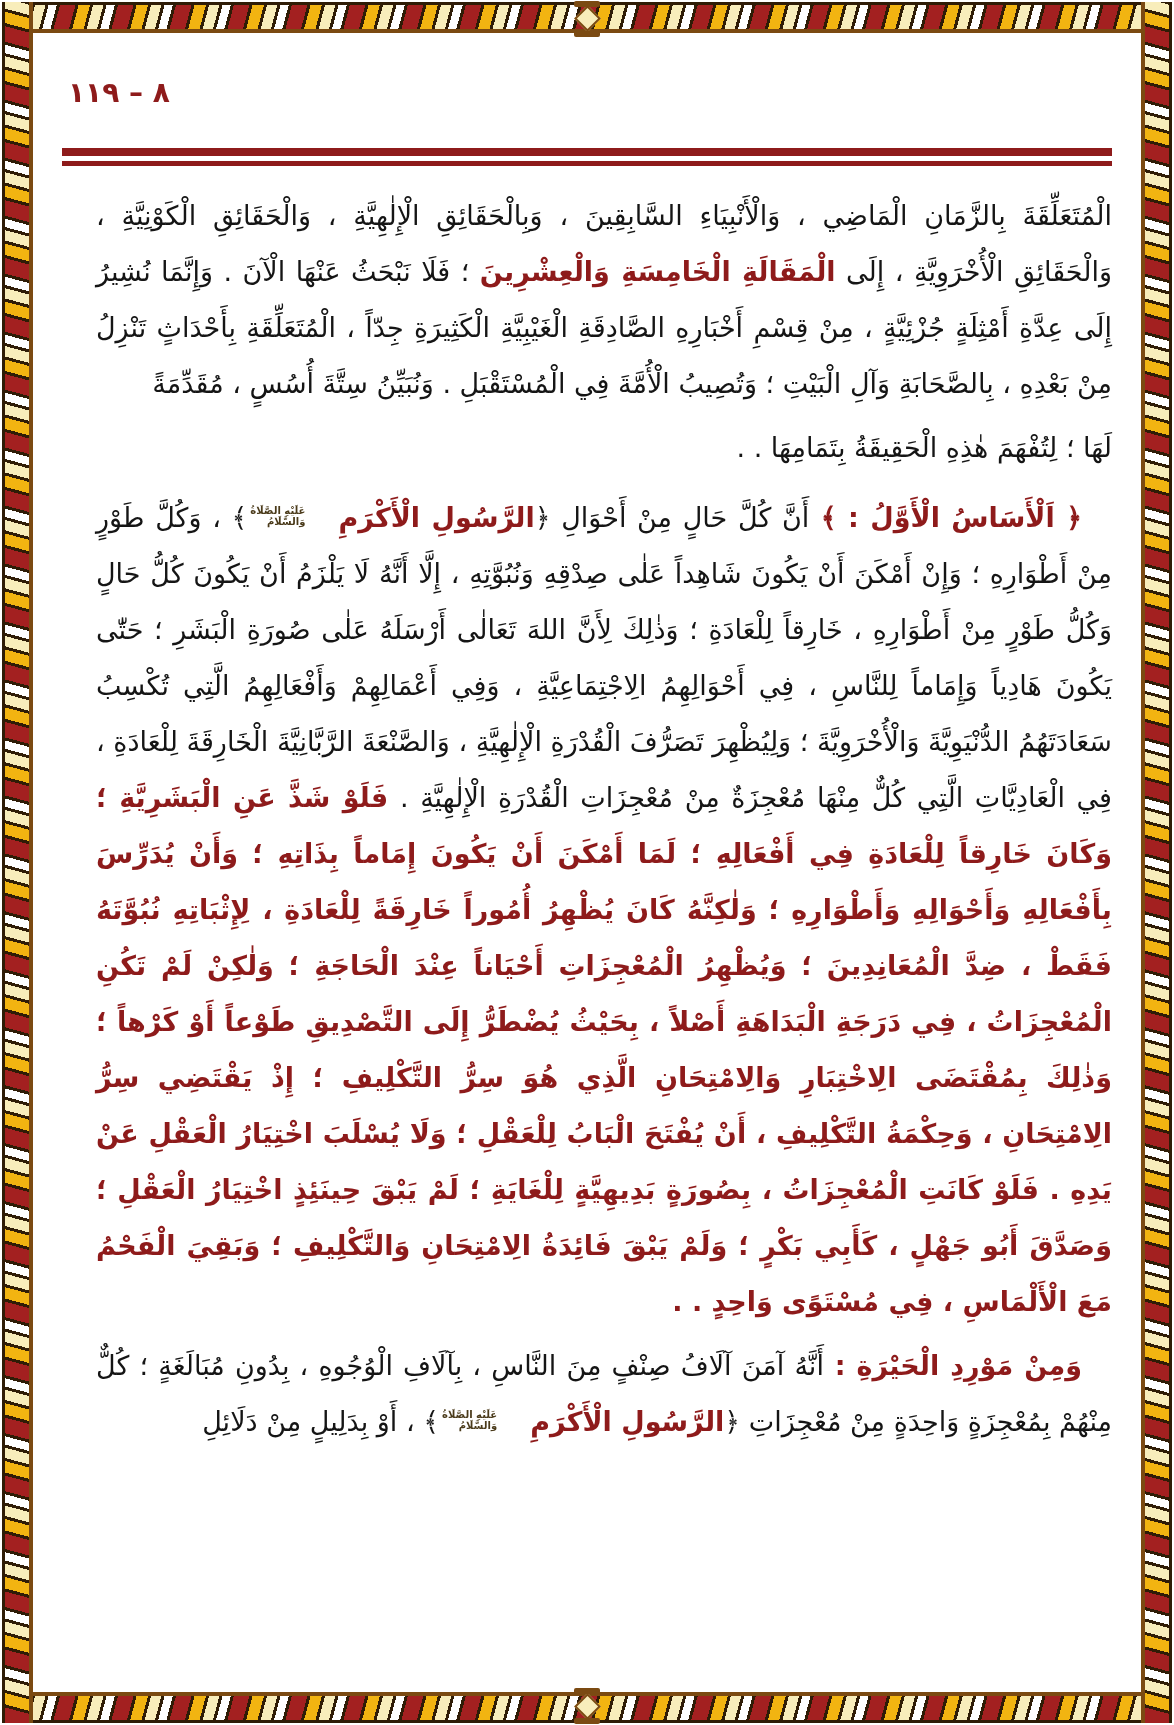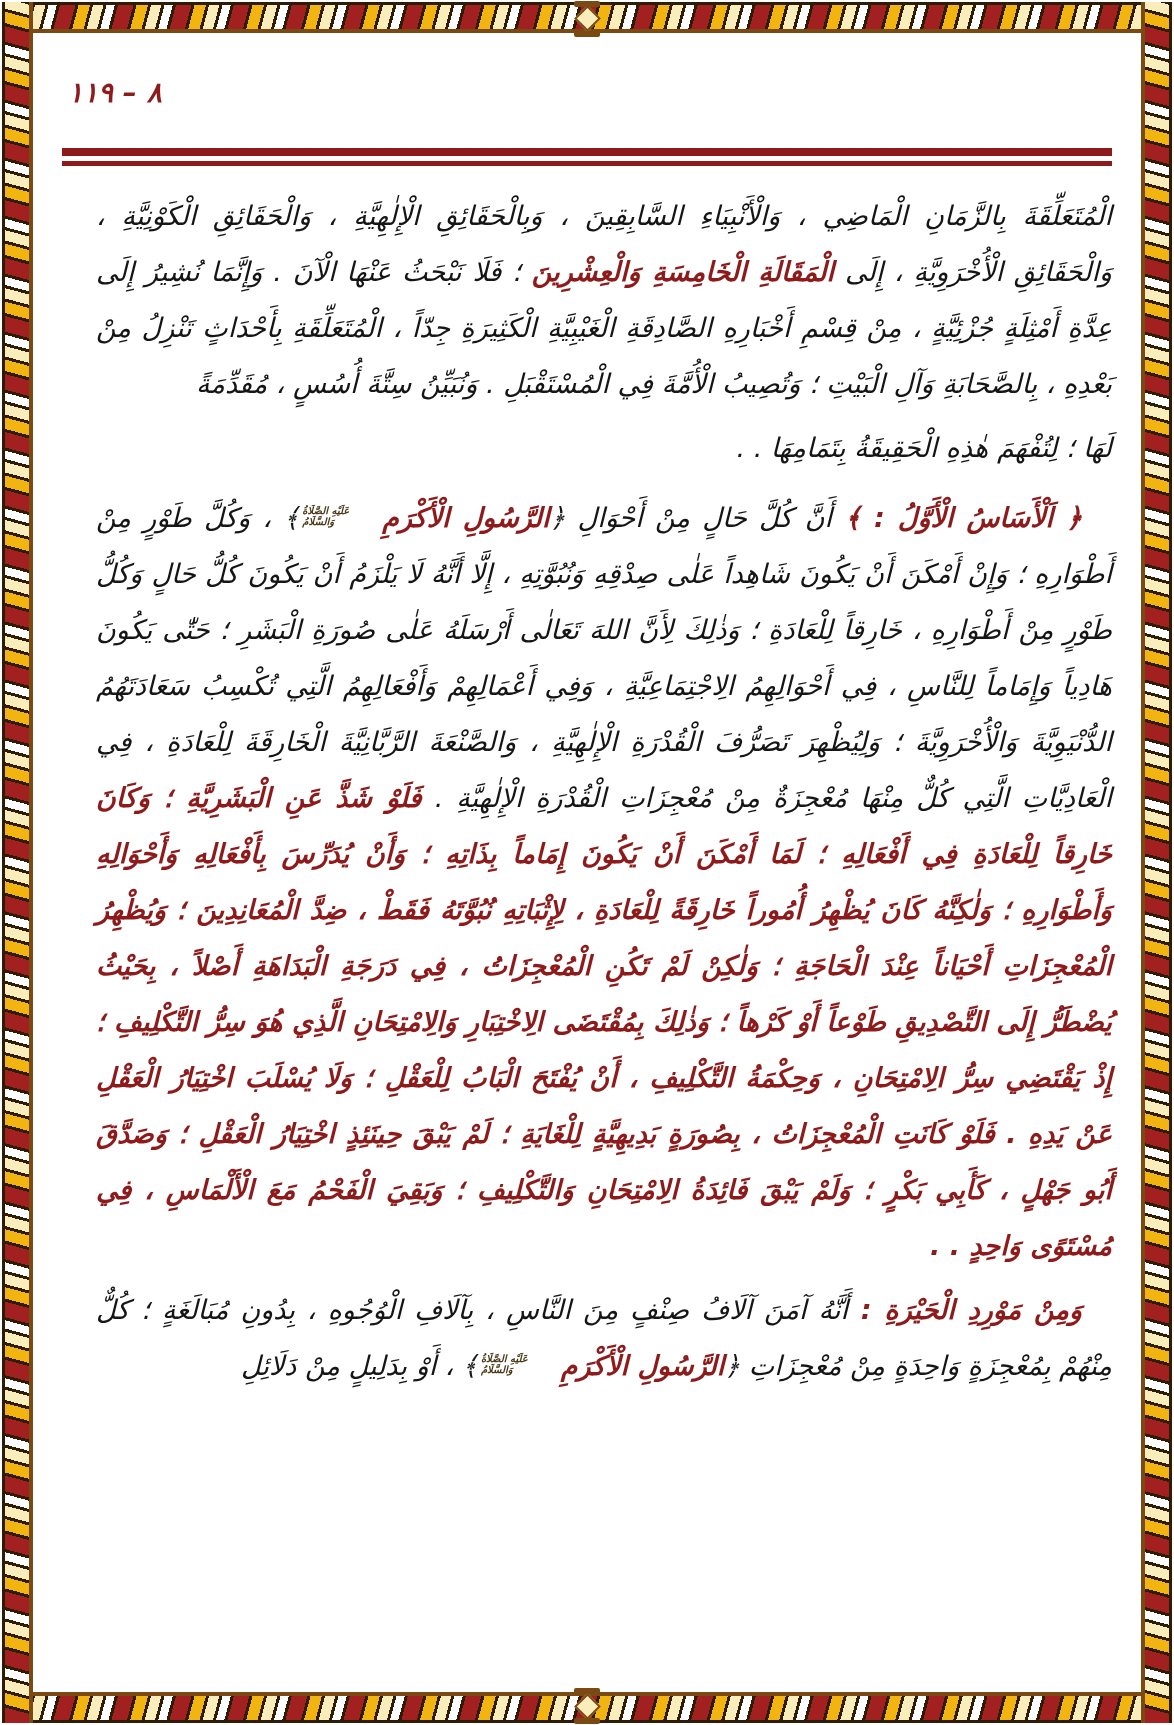--- a/index.html
+++ b/index.html
@@ -48,21 +48,20 @@
     left:50%;margin-left:-13px;z-index:4;border-radius:2px;
   }
   .tab.t1{top:1px;} .tab.t2{top:31px;}
   .tab.b1{bottom:1px;} .tab.b2{bottom:31px;}
 
   
   .content{
     position:absolute;
     top:40px;left:62px;right:62px;bottom:40px;
     direction:rtl;
-    font-style:italic;
   }
   .header-row{
     position:relative;
     height:72px;
     margin-top:26px;
   }
   .page-number{
     position:absolute;
     left:6px;top:10px;
     color:var(--accent);
@@ -97,21 +96,21 @@
   .blk{color:var(--ink);}
   .red{color:var(--accent);}
   .b{font-weight:bold;}
   .seal{
     display:inline-block;
     vertical-align:middle;
     font-size:10px;
     line-height:11px;
     font-weight:bold;
     color:#4a3a1a;
-    text-align:left;
+    text-align:right;
     margin:0 3px;
     transform:translateY(-4px);
   }
   .seal span{display:block;}
 </style>
 </head>
 <body>
 
 <div class="page" style="--accent: #8e1b1b; --ink: #151515; --b-red: #a32020; --b-gold: #f2b411; --b-cream: #f8edbb; --b-brown: #7b4a12; --b-dark: #2f1c06;">
 

